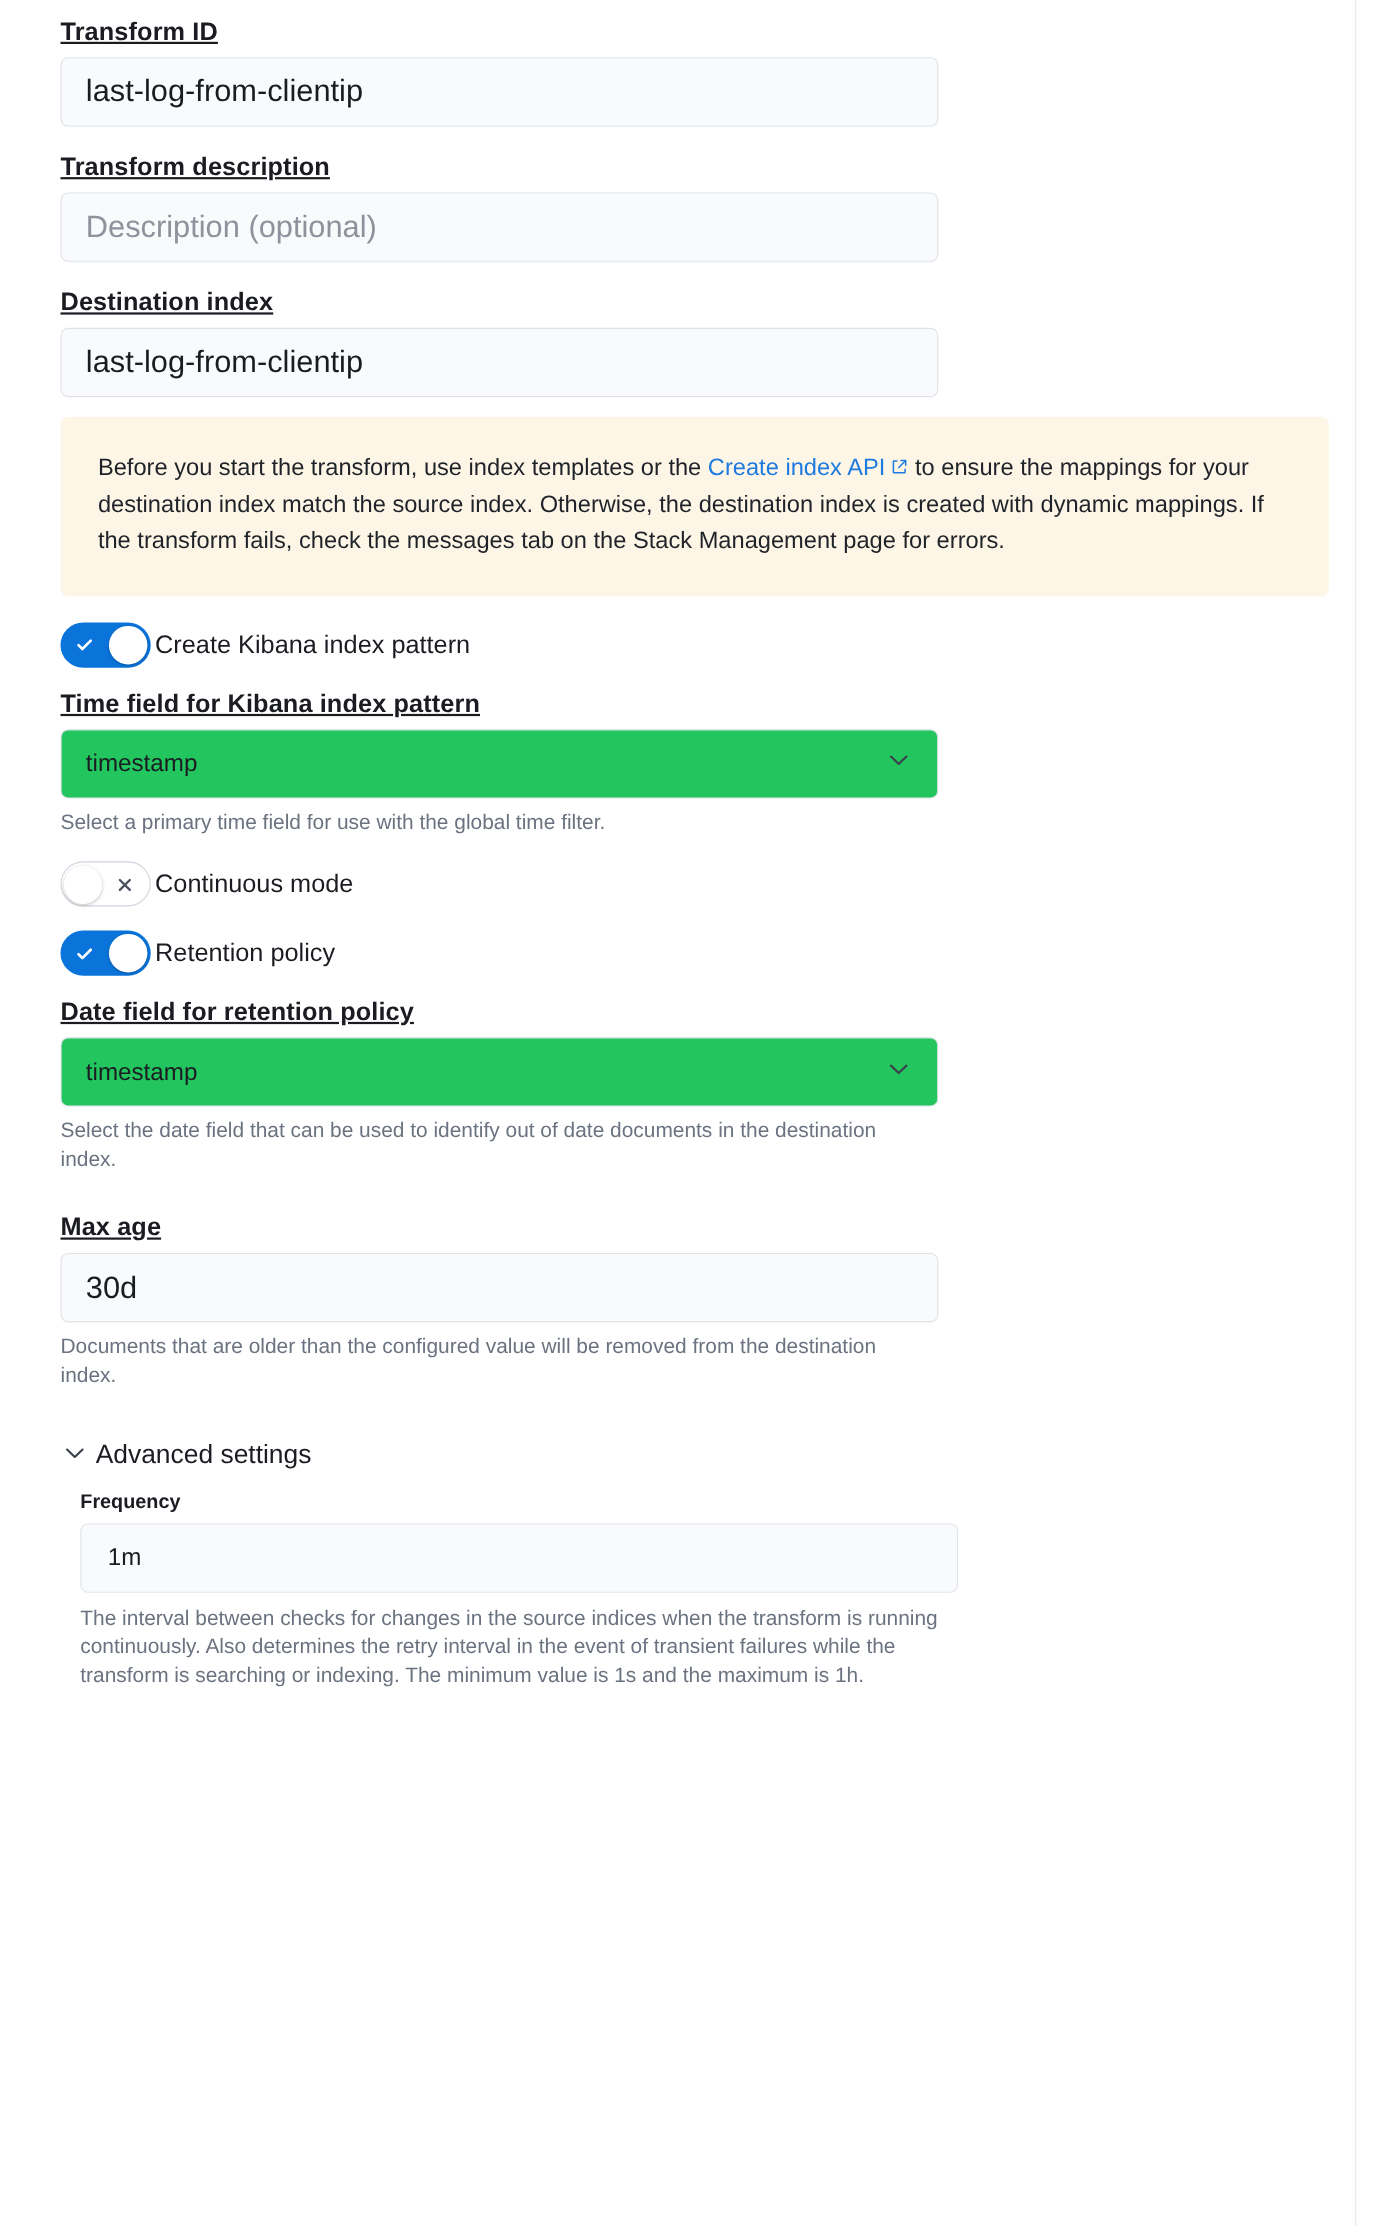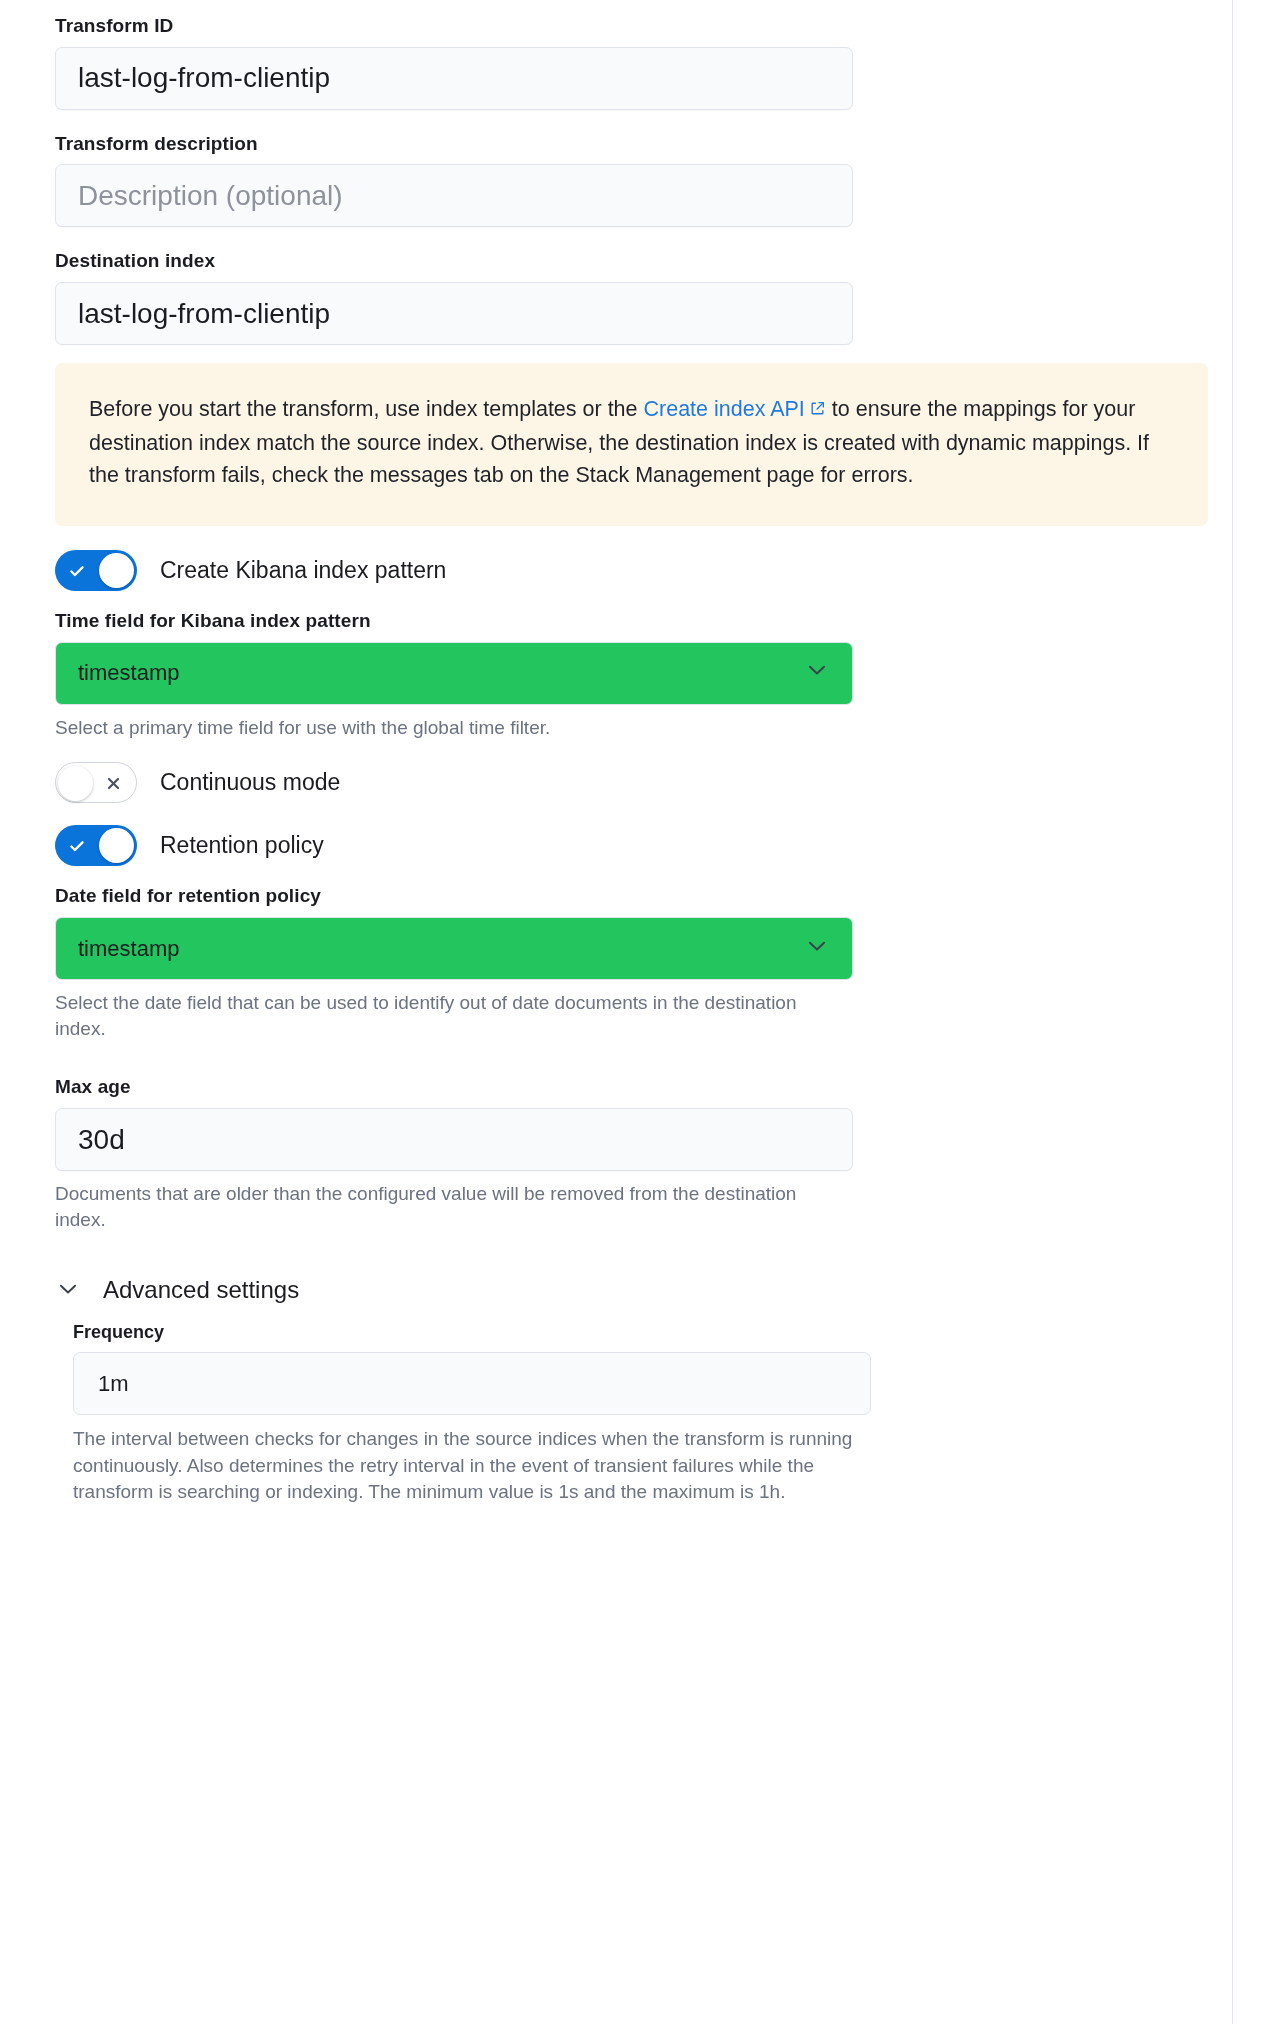--- a/index.html
+++ b/index.html
@@ -26,26 +26,27 @@
     left: 1232px;
     width: 1px;
     height: 2024px;
     background: #e3e6ec;
   }
   .form {
     padding: 14px 0 0 55px;
     width: 1180px;
   }
   .field-label {
-    font-size: 19px;
+    font-size: 23px;
     font-weight: bold;
     color: #1a1c21;
     letter-spacing: 0.1px;
     margin: 0 0 8px 0;
     line-height: 1.3;
+    text-decoration: underline;
   }
   .input {
     width: 798px;
     height: 63px;
     background: #f9fafc;
     border: 1px solid #e0e3e9;
     border-radius: 7px;
     display: flex;
     align-items: center;
     padding: 0 22px;
@@ -78,21 +79,21 @@
   }
   .ext-icon {
     display: inline-block;
     vertical-align: -1px;
     margin-left: 4px;
   }
 
   .switch-row {
     display: flex;
     align-items: center;
-    gap: 23px;
+    gap: 4px;
     margin: 22px 0 18px 0;
   }
   .switch {
     width: 82px;
     height: 41px;
     border-radius: 21px;
     position: relative;
     flex: none;
     display: flex;
     align-items: center;
@@ -155,22 +156,22 @@
     font-size: 19px;
     color: #6b7280;
     line-height: 1.35;
     margin: 10px 0 0 0;
     max-width: 800px;
   }
   .helper.wide { max-width: 790px; }
 
   .advanced {
     display: flex;
-    align-items: flex-start;
-    gap: 22px;
+    align-items: center;
+    gap: 6px;
     margin: 44px 0 16px 0;
   }
   .advanced-label {
     font-size: 24px;
     color: #1a1c21;
   }
   .advanced-body {
     padding-left: 18px;
   }
   .sub-label {

